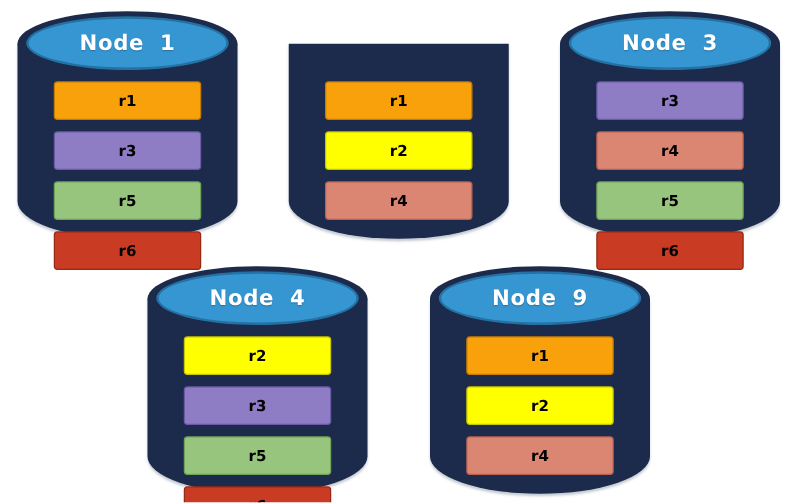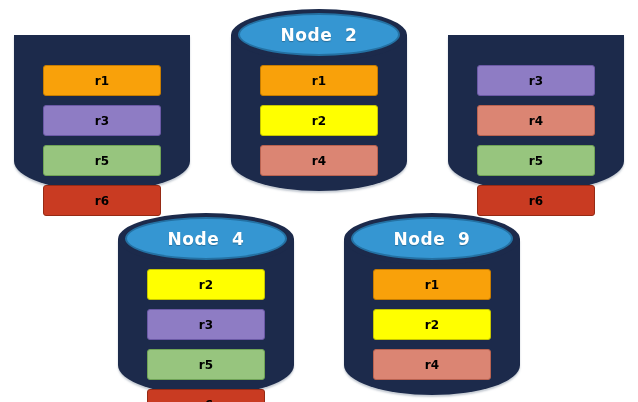--- a/index.html
+++ b/index.html
@@ -87,44 +87,49 @@
     line-height: 1;
   }
 </style>
 </head>
 <body>
 
 <div class="canvas">
   <div class="row row-1">
   <div class="cylinder">
     <div class="cyl-body"></div>
+    <div class="cyl-top">
+      <div class="cyl-top-inner">
+        <span class="node-label">Node  1</span>
+      </div>
+    </div>
     <div class="bars">
           <div class="bar" style="background: rgb(249, 161, 10); border-color: rgb(198, 124, 0);">r1</div>
           <div class="bar" style="background: rgb(142, 124, 196); border-color: rgb(107, 89, 166);">r3</div>
           <div class="bar" style="background: rgb(151, 197, 126); border-color: rgb(111, 163, 86);">r5</div>
           <div class="bar" style="background: rgb(201, 59, 34); border-color: rgb(150, 42, 20);">r6</div>
         </div>
   </div>
 
   <div class="cylinder">
     <div class="cyl-body"></div>
-    <div class="cyl-top">
-      <div class="cyl-top-inner">
-        <span class="node-label">Node  2</span>
-      </div>
-    </div>
     <div class="bars">
           <div class="bar" style="background: rgb(249, 161, 10); border-color: rgb(198, 124, 0);">r1</div>
           <div class="bar" style="background: rgb(255, 255, 0); border-color: rgb(197, 197, 0);">r2</div>
           <div class="bar" style="background: rgb(219, 133, 115); border-color: rgb(185, 98, 80);">r4</div>
         </div>
   </div>
 
   <div class="cylinder">
     <div class="cyl-body"></div>
+    <div class="cyl-top">
+      <div class="cyl-top-inner">
+        <span class="node-label">Node  3</span>
+      </div>
+    </div>
     <div class="bars">
           <div class="bar" style="background: rgb(142, 124, 196); border-color: rgb(107, 89, 166);">r3</div>
           <div class="bar" style="background: rgb(219, 133, 115); border-color: rgb(185, 98, 80);">r4</div>
           <div class="bar" style="background: rgb(151, 197, 126); border-color: rgb(111, 163, 86);">r5</div>
           <div class="bar" style="background: rgb(201, 59, 34); border-color: rgb(150, 42, 20);">r6</div>
         </div>
   </div>
 </div>
   <div class="row row-2">
   <div class="cylinder">

